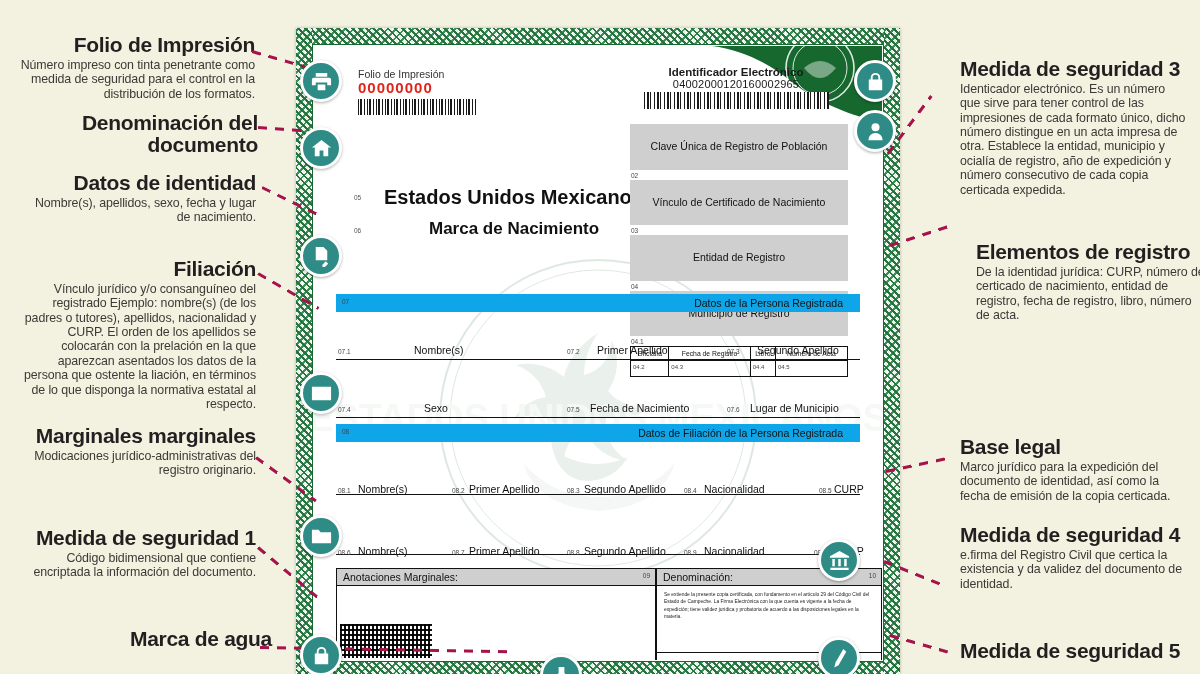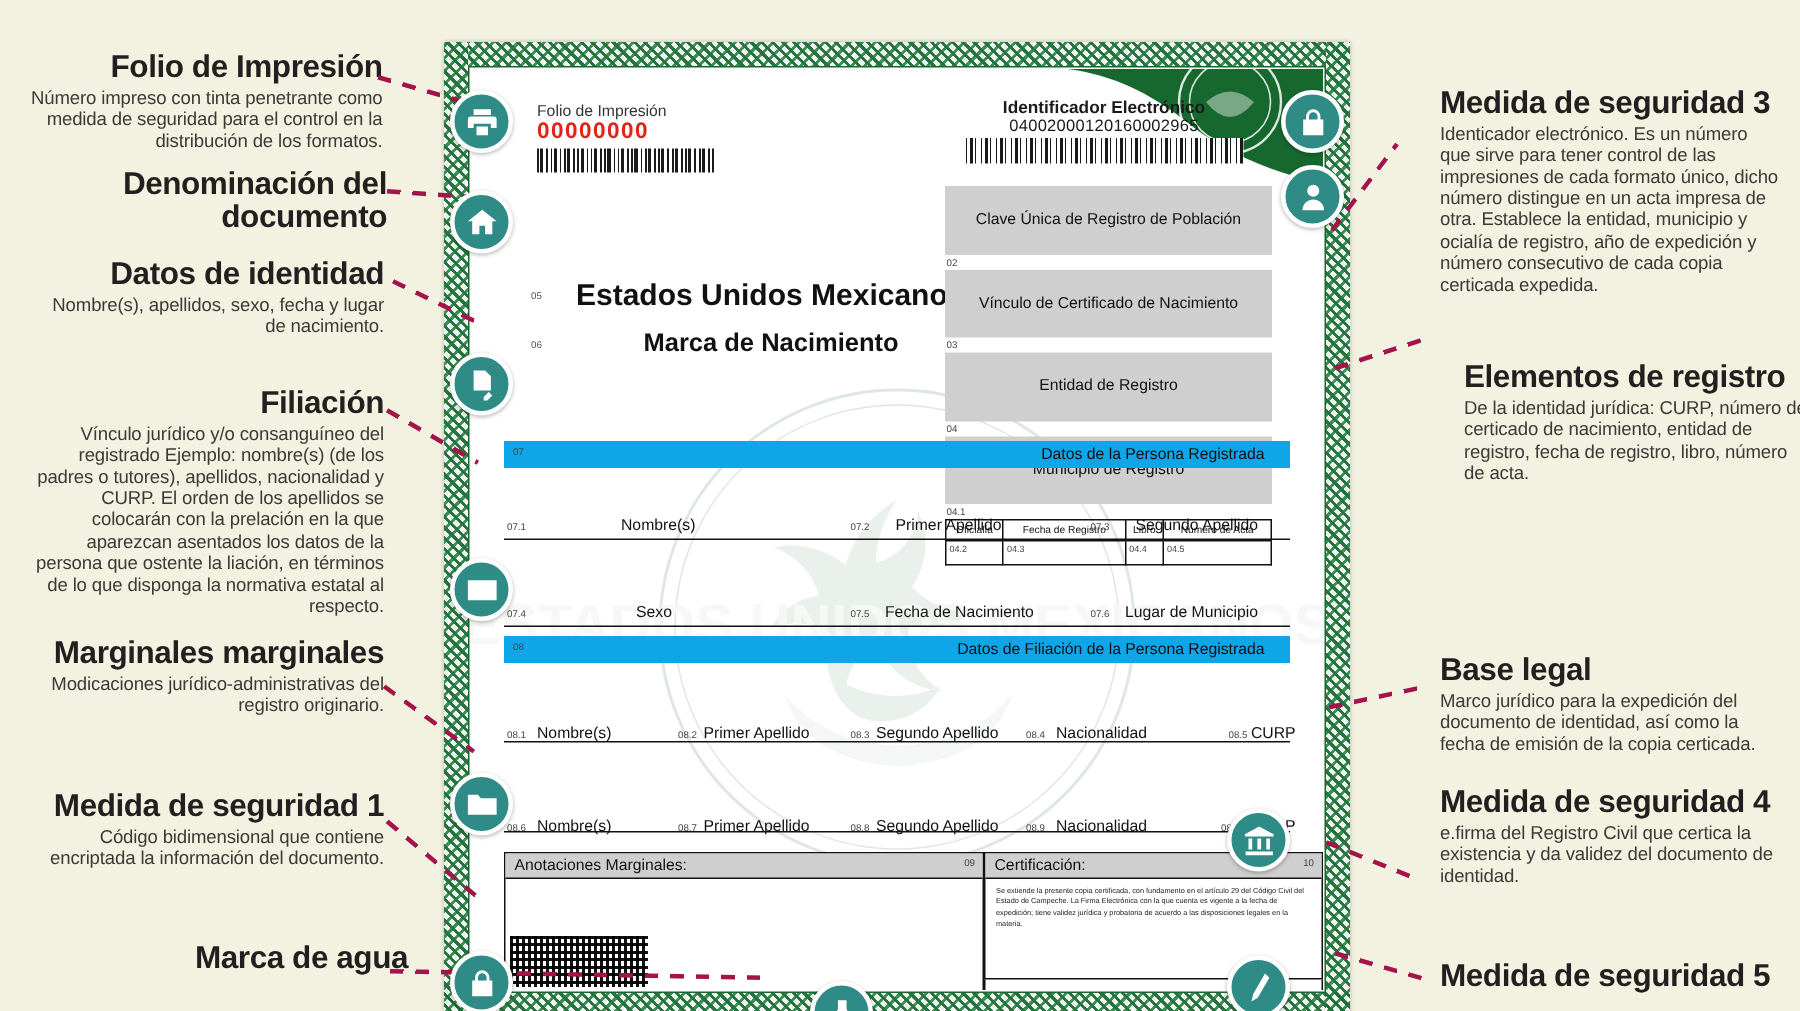--- a/index.html
+++ b/index.html
@@ -394,21 +394,21 @@
 
       <div class="bbox" style="left:22px; top:522px; width:320px; height:105px;">
         <div class="bhead">
           <span>Anotaciones Marginales:</span>
           <span class="n">09</span>
         </div>
       </div>
 
       <div class="bbox" style="left:342px; top:522px; width:226px; height:85px;">
         <div class="bhead">
-          <span>Certificación:</span>
+          <span>Denominación:</span>
           <span class="n">10</span>
         </div>
         <div class="certtext">Se extiende la presente copia certificada, con fundamento en el artículo 29 del Código Civil del Estado de Campeche. La Firma Electrónica con la que cuenta es vigente a la fecha de expedición; tiene validez jurídica y probatoria de acuerdo a las disposiciones legales en la materia.</div>
       </div>
 
       <div class="bbox" style="left:342px; top:607px; width:226px; height:38px; border-top:none;"></div>
 
       <div class="qr"></div>
 
     </div>

